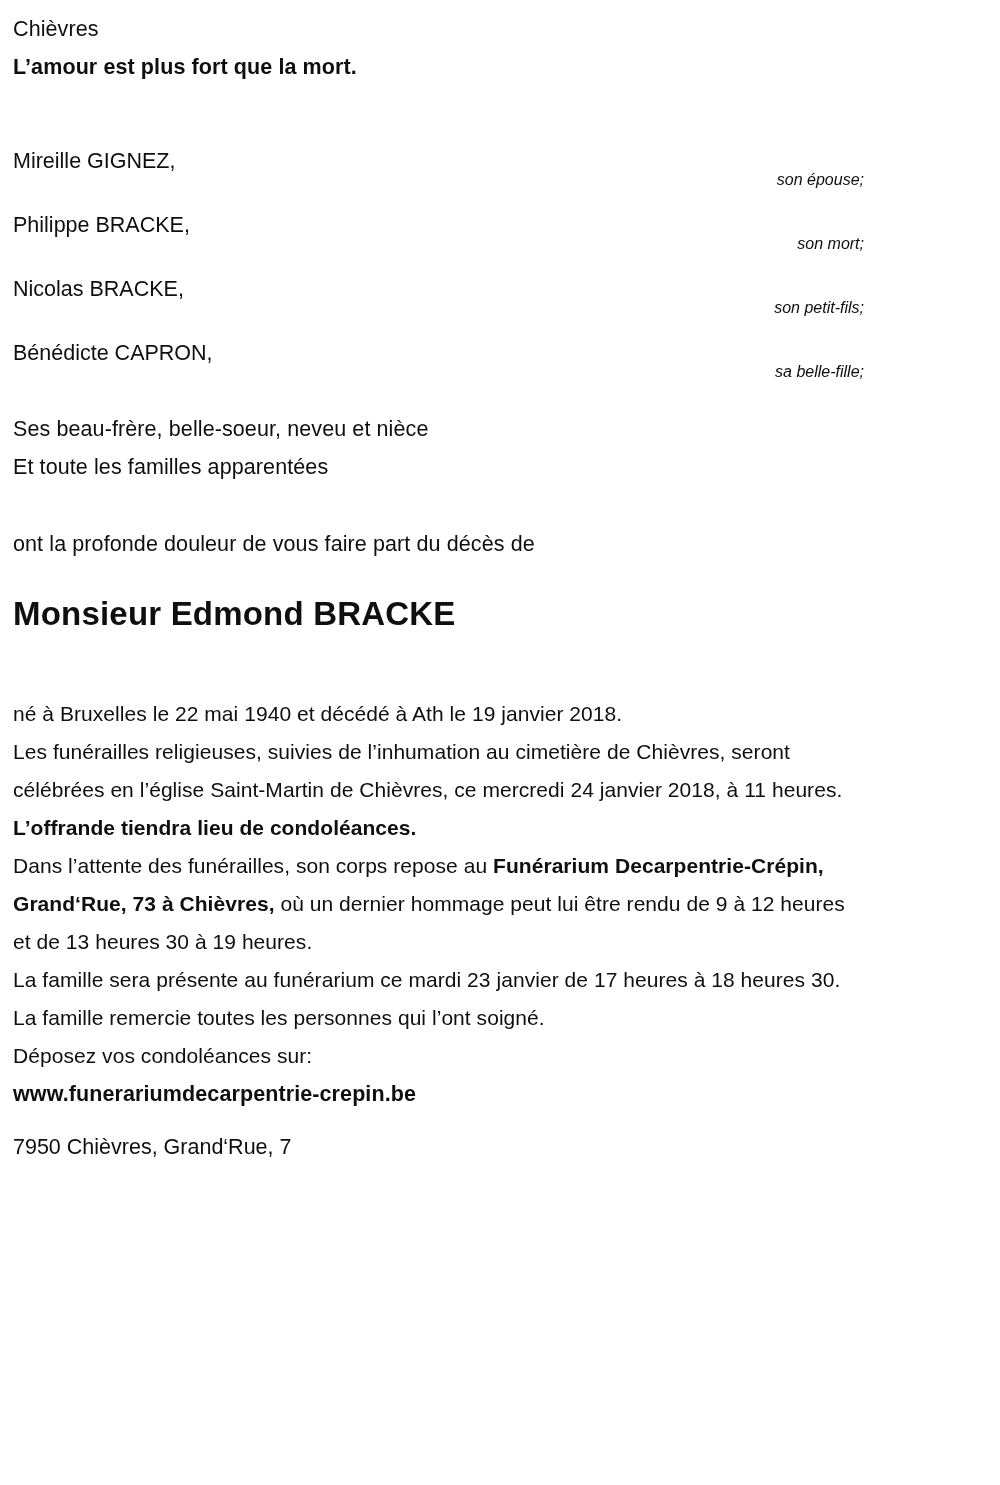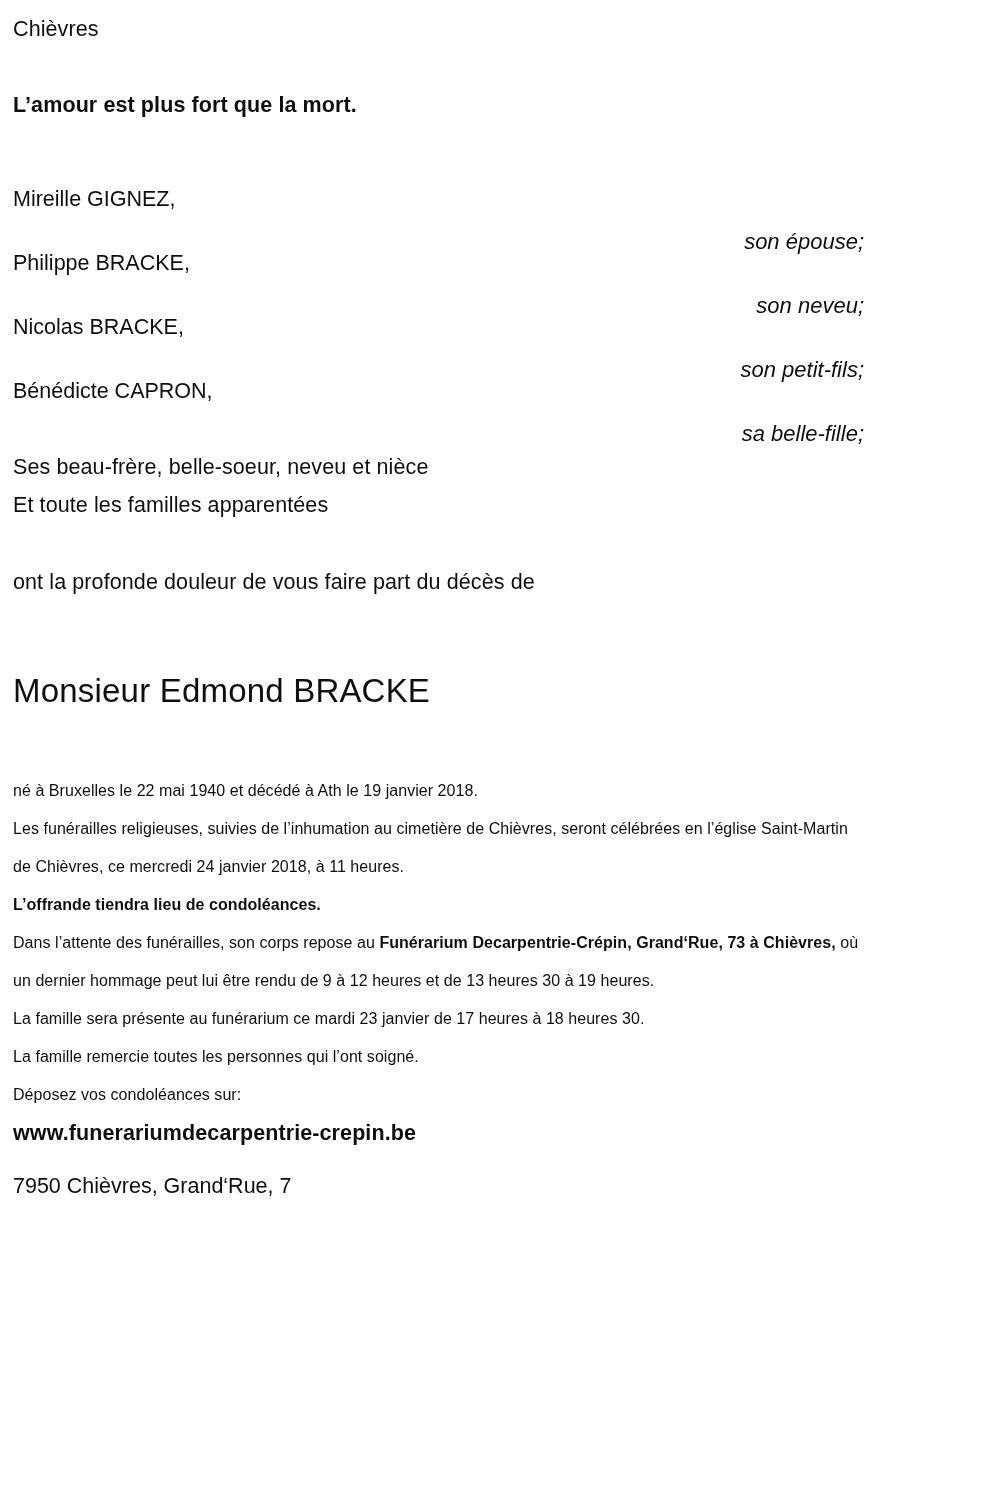--- a/index.html
+++ b/index.html
@@ -26,21 +26,20 @@
 
   
   .line {
     font-size: 21.5px;
     line-height: 38px;
     letter-spacing: 0.1px;
     white-space: pre-wrap;
   }
   .bold {
     font-weight: bold;
-    margin-top: 38px;
   }
   .spacer-lg { height: 39px; }
   .spacer-md { height: 30px; }
   .spacer-sm { height: 17px; }
   .spacer-xs { height: 8px; }
 
   
   .relatives {
     margin-top: 21px;
   }
@@ -52,40 +51,39 @@
     position: absolute;
     left: 0;
     top: 0;
     font-size: 21.5px;
     line-height: 30px;
     white-space: nowrap;
   }
   .relative-role {
     position: absolute;
     right: 0;
-    top: 44px;
-    font-size: 22px;
+    top: 20px;
+    font-size: 16px;
     line-height: 28px;
     font-style: italic;
     white-space: nowrap;
   }
 
   
   .deceased-name {
     font-size: 33px;
     line-height: 42px;
-    font-weight: normal;
+    font-weight: bold;
     letter-spacing: 0.2px;
     white-space: nowrap;
-    margin-top: 39px;
   }
 
   
   .para {
-    font-size: 16px;
+    font-size: 21px;
     line-height: 38px;
     letter-spacing: 0.05px;
     max-width: 985px;
   }
   .para + .para {
     margin-top: 0;
   }
   .url {
     font-size: 21.5px;
     line-height: 38px;
@@ -110,21 +108,21 @@
 
   <div class="relatives">
 
     <div class="relative-row">
       <span class="relative-name">Mireille GIGNEZ,</span>
       <span class="relative-role">son épouse;</span>
     </div>
 
     <div class="relative-row">
       <span class="relative-name">Philippe BRACKE,</span>
-      <span class="relative-role">son neveu;</span>
+      <span class="relative-role">son mort;</span>
     </div>
 
     <div class="relative-row">
       <span class="relative-name">Nicolas BRACKE,</span>
       <span class="relative-role">son petit-fils;</span>
     </div>
 
     <div class="relative-row">
       <span class="relative-name">Bénédicte CAPRON,</span>
       <span class="relative-role">sa belle-fille;</span>

